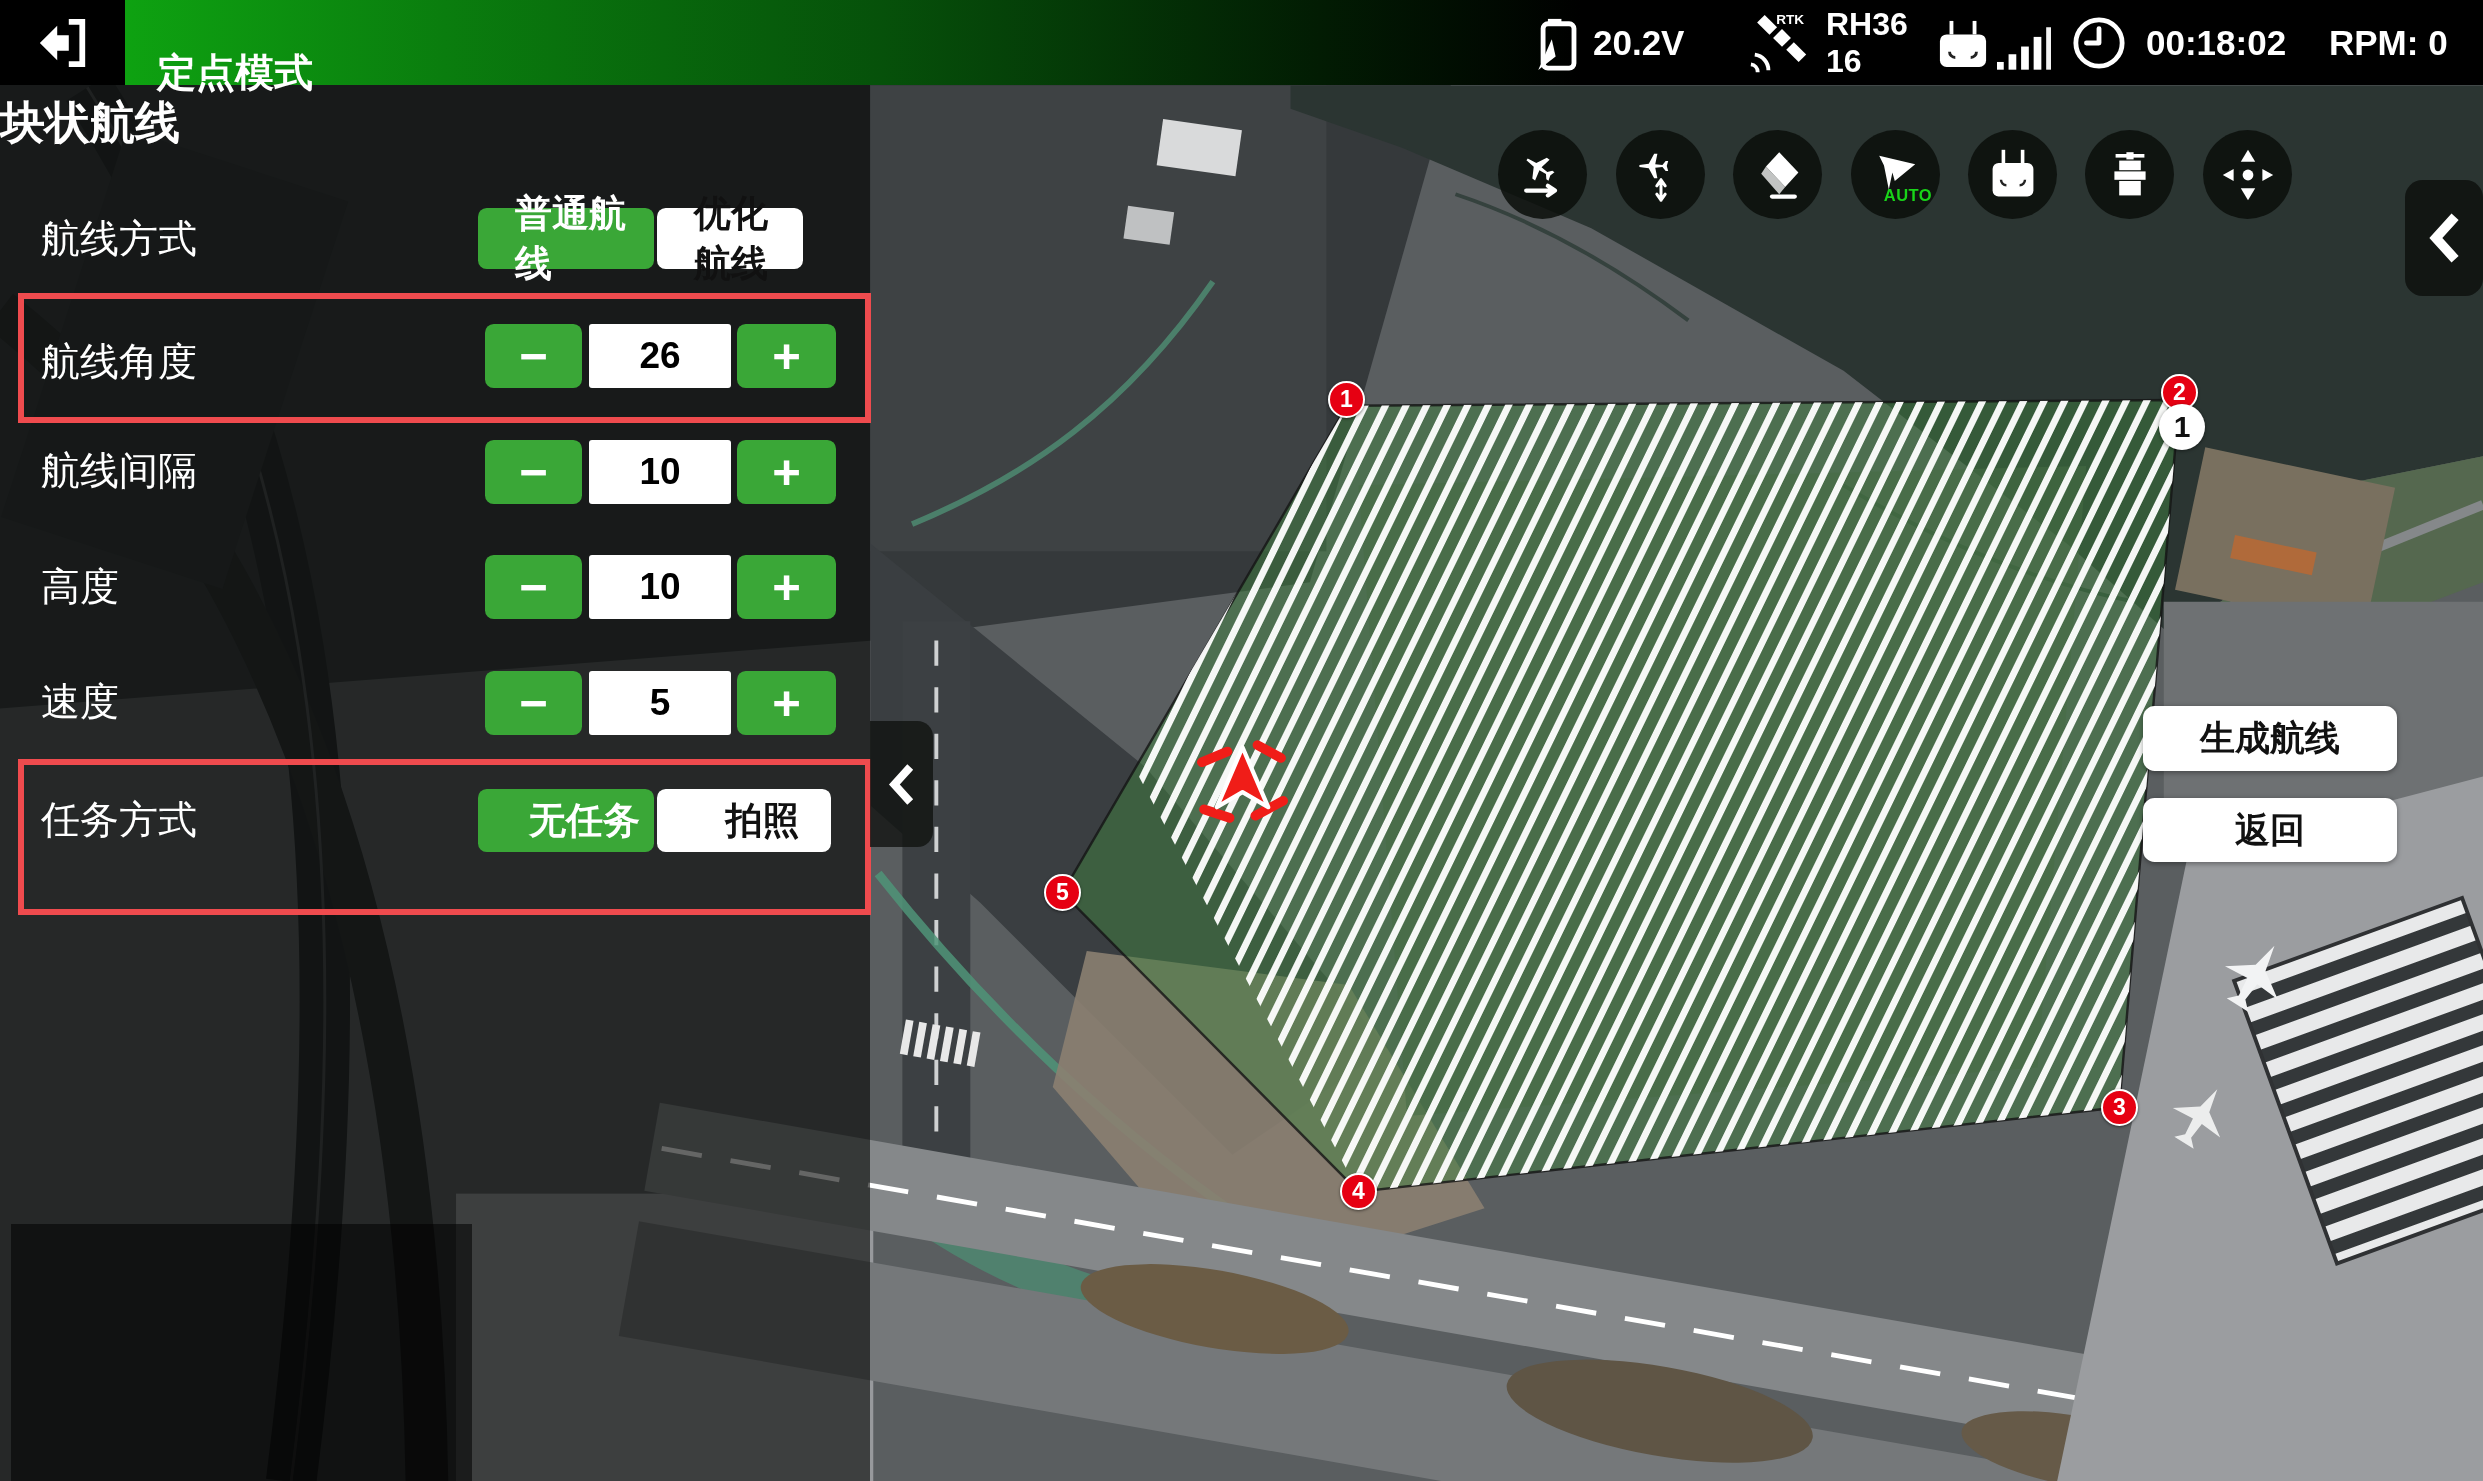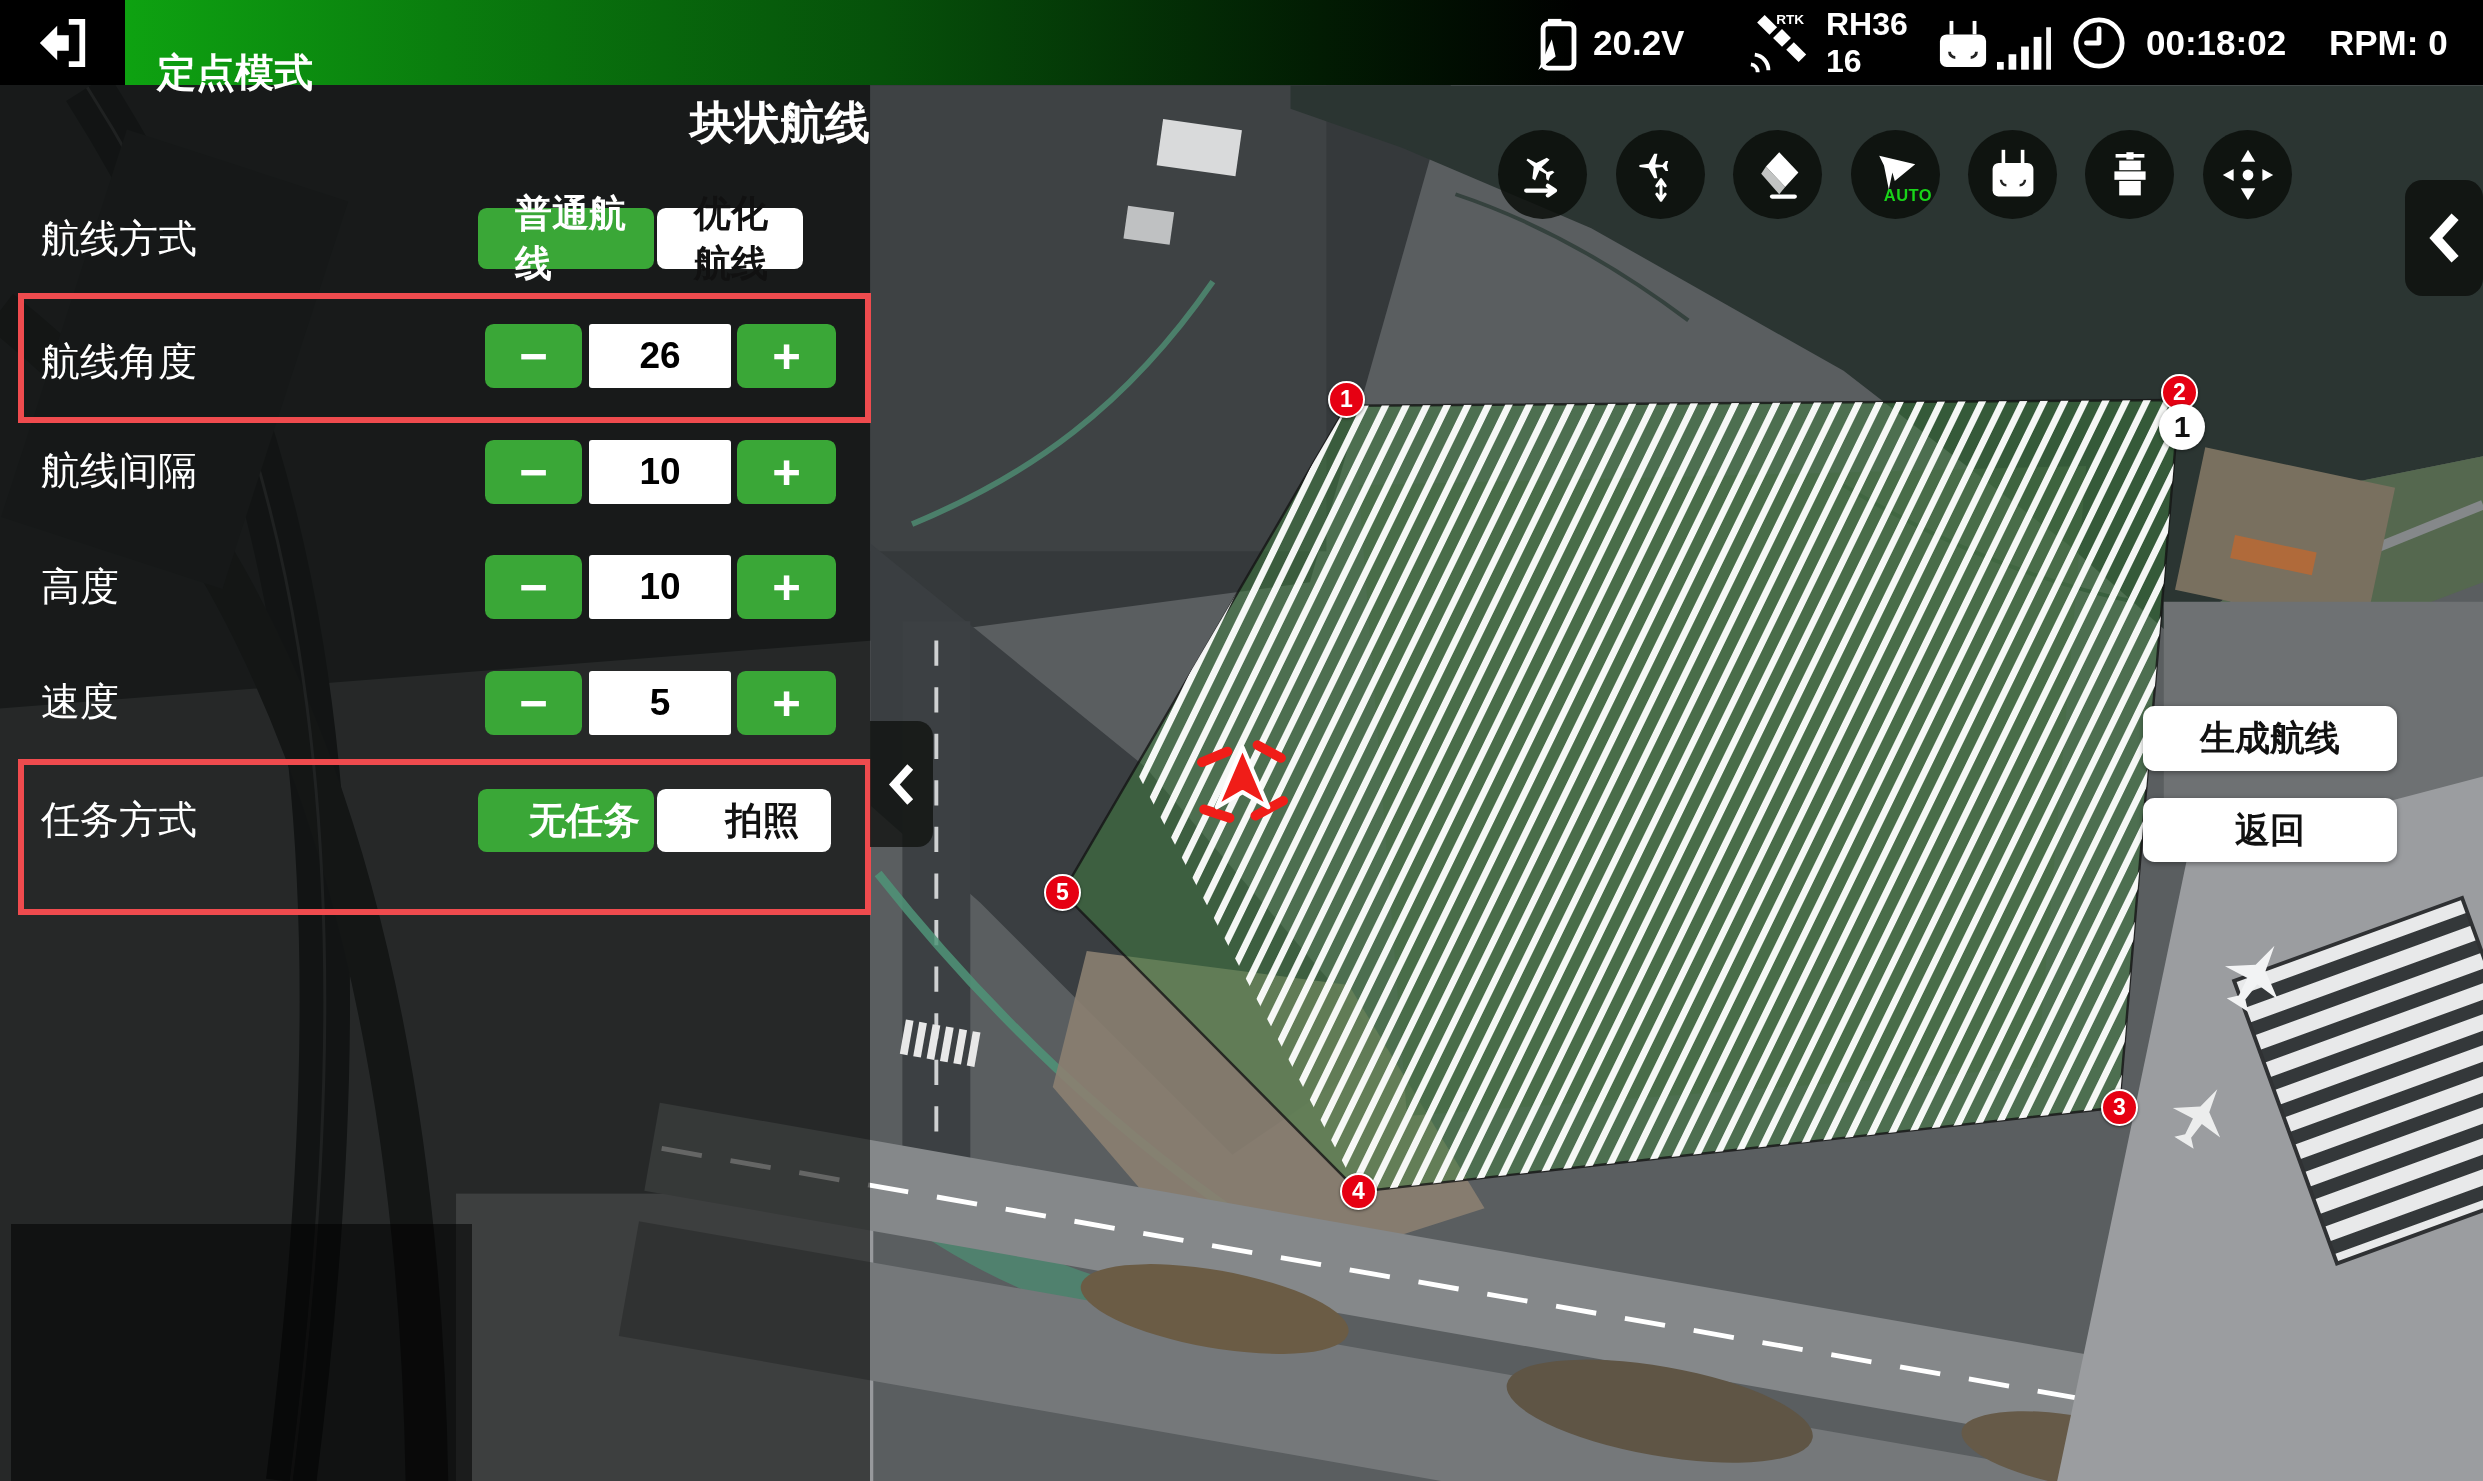--- a/index.html
+++ b/index.html
@@ -6,21 +6,21 @@
   body{width:2483px;height:1482px;overflow:hidden;position:relative;
        font-family:"Liberation Sans","DejaVu Sans",sans-serif;-webkit-font-smoothing:antialiased;}
   .abs{position:absolute;}
 
   
   #map-svg{position:absolute;left:0;top:0;z-index:1;}
 
   
   .panel-dim{left:0;top:85px;width:870px;height:1396px;background:rgba(6,8,6,.62);z-index:2;}
   .preview-dark{left:10.7px;top:1224px;width:461px;height:258px;background:rgba(0,0,0,.55);z-index:3;}
-  .panel-title{left:0;top:93px;width:870px;text-align:right;color:#fff;font-size:45px;font-weight:600;z-index:5;}
+  .panel-title{left:0;top:93px;width:870px;text-align:left;color:#fff;font-size:45px;font-weight:600;z-index:5;}
   .row-label{color:#fff;font-size:39px;font-weight:500;left:41px;z-index:5;}
   .toggle-btn{height:61px;border-radius:8.7px;display:flex;align-items:center;justify-content:center;
               font-size:37px;font-weight:600;z-index:6;box-sizing:border-box;padding-left:37px;}
   .toggle-on{background:#3aa737;color:#fff;}
   .toggle-off{background:#fff;color:#111;}
   .hl-box{border:6.8px solid #ef4b4e;box-sizing:border-box;z-index:4;background:transparent;}
   .step-btn{width:97px;height:64px;background:#3aa737;border-radius:8.7px;color:#fff;
             display:flex;align-items:center;justify-content:center;font-size:49px;font-weight:700;z-index:6;line-height:1;}
   .step-val{width:142px;height:64px;background:#fff;border-radius:3px;color:#000000;
             display:flex;align-items:center;justify-content:center;font-size:37px;font-weight:600;z-index:6;}

